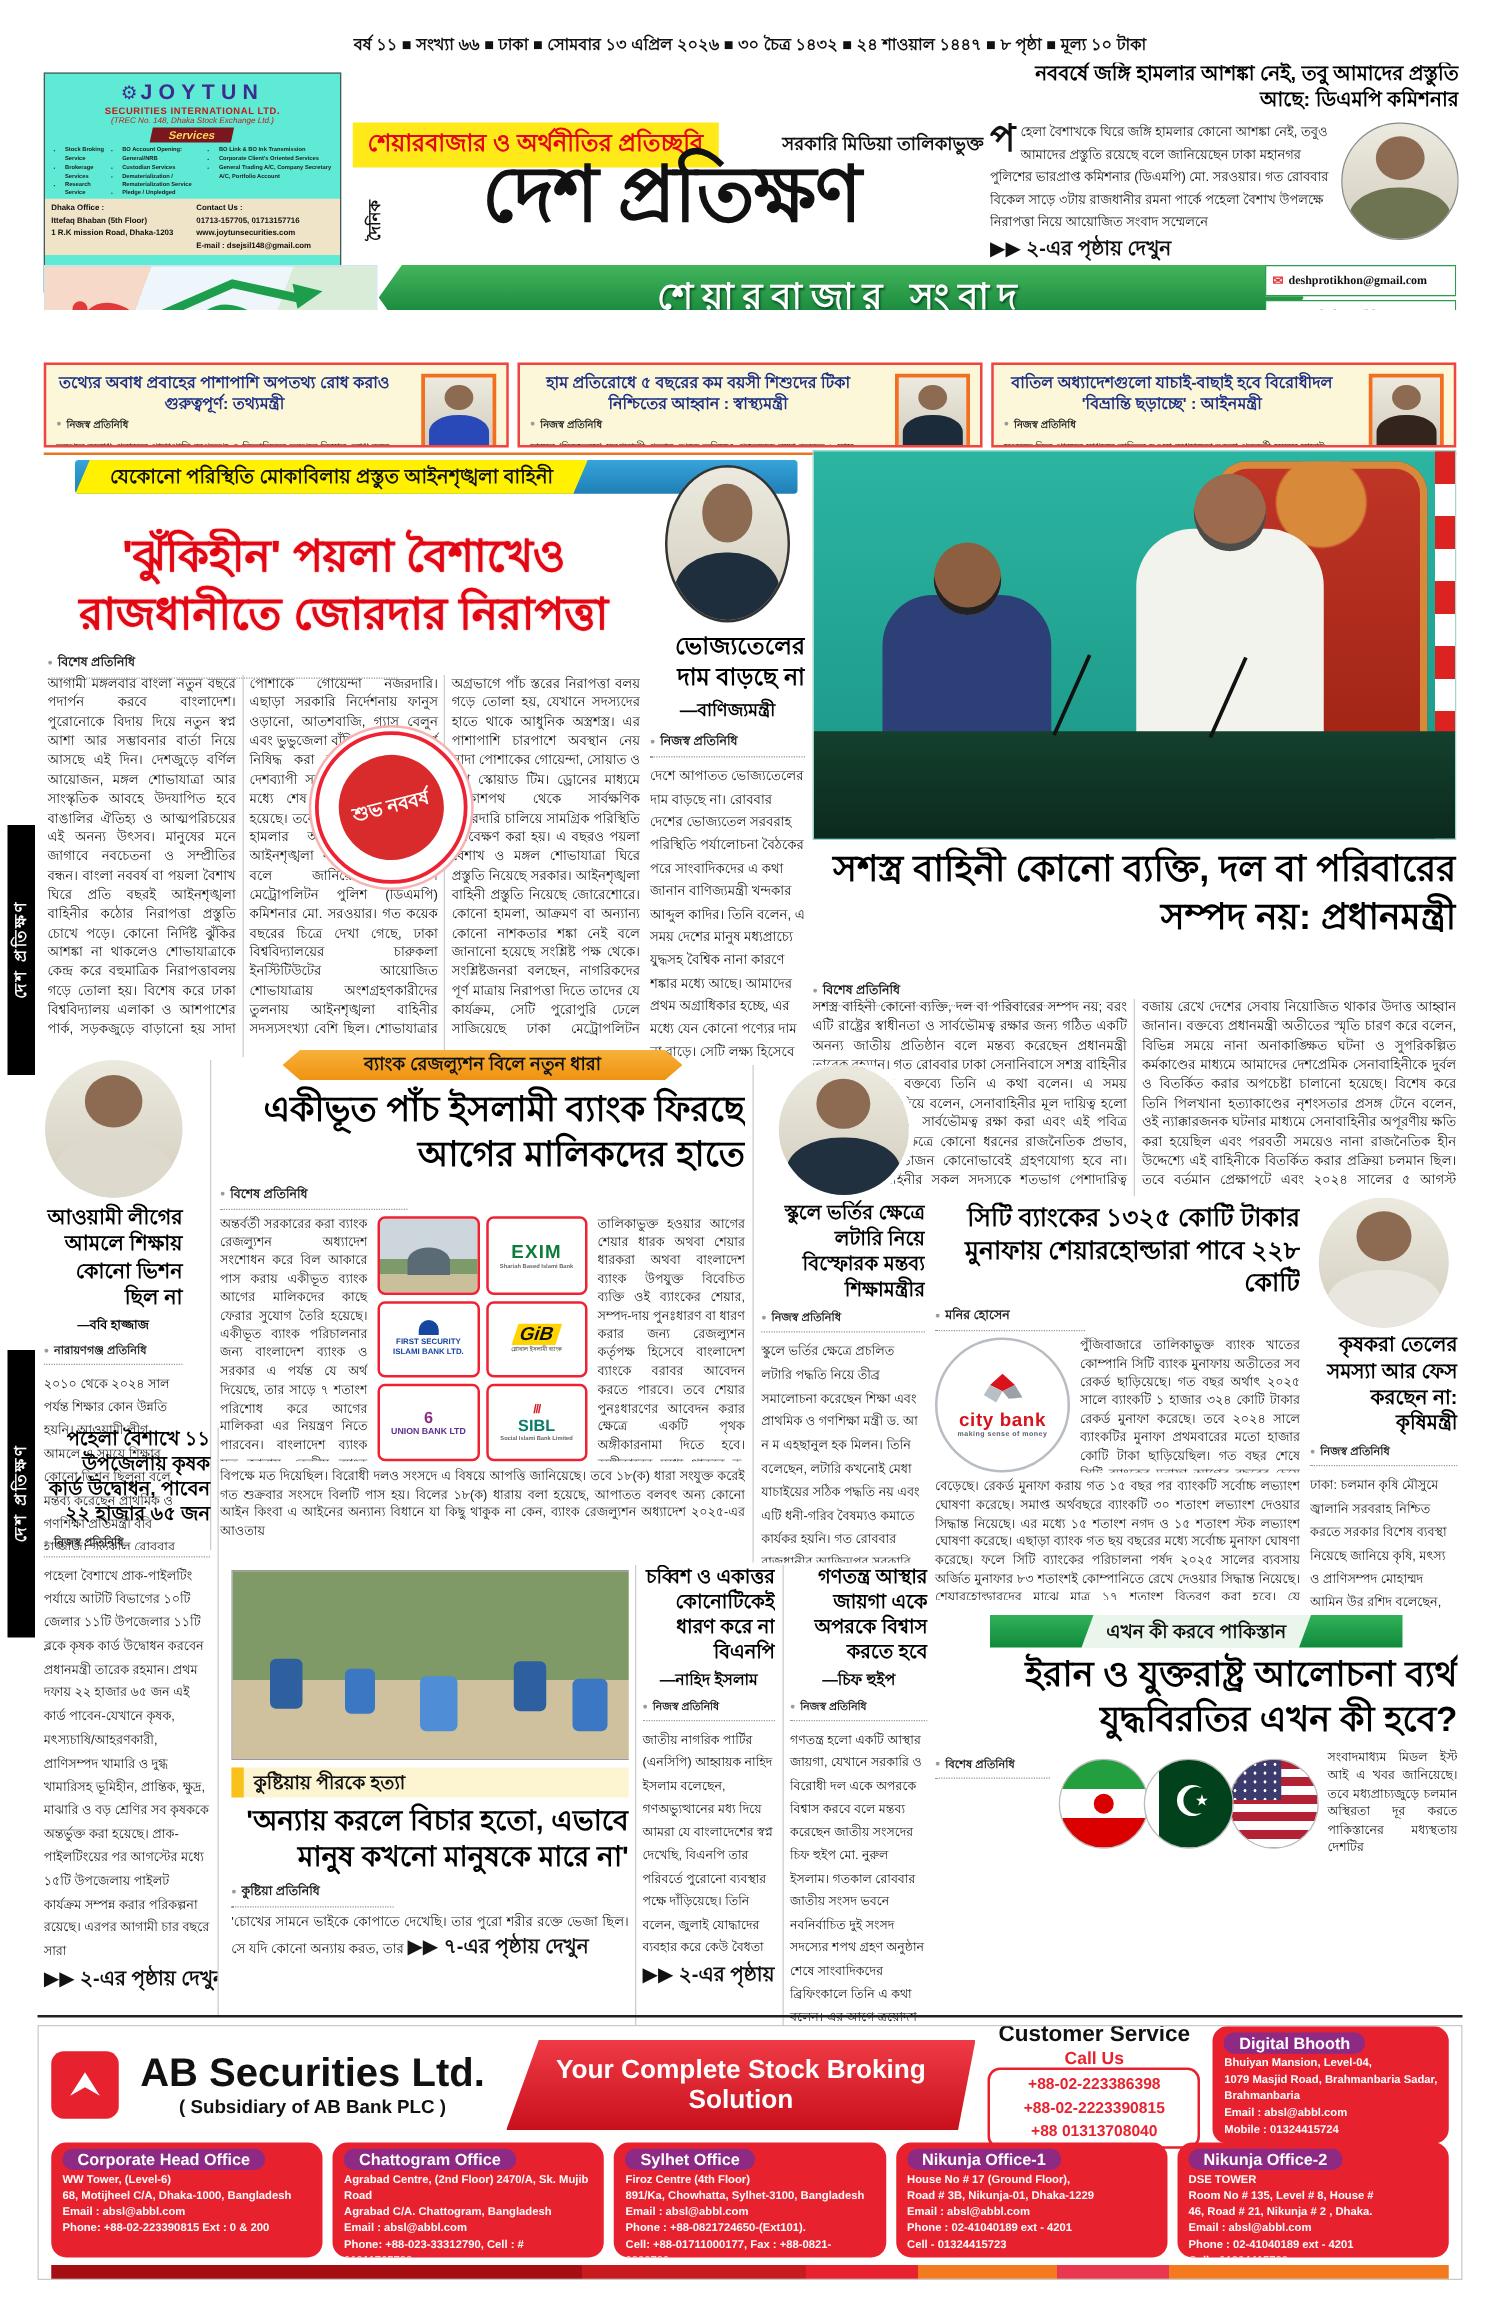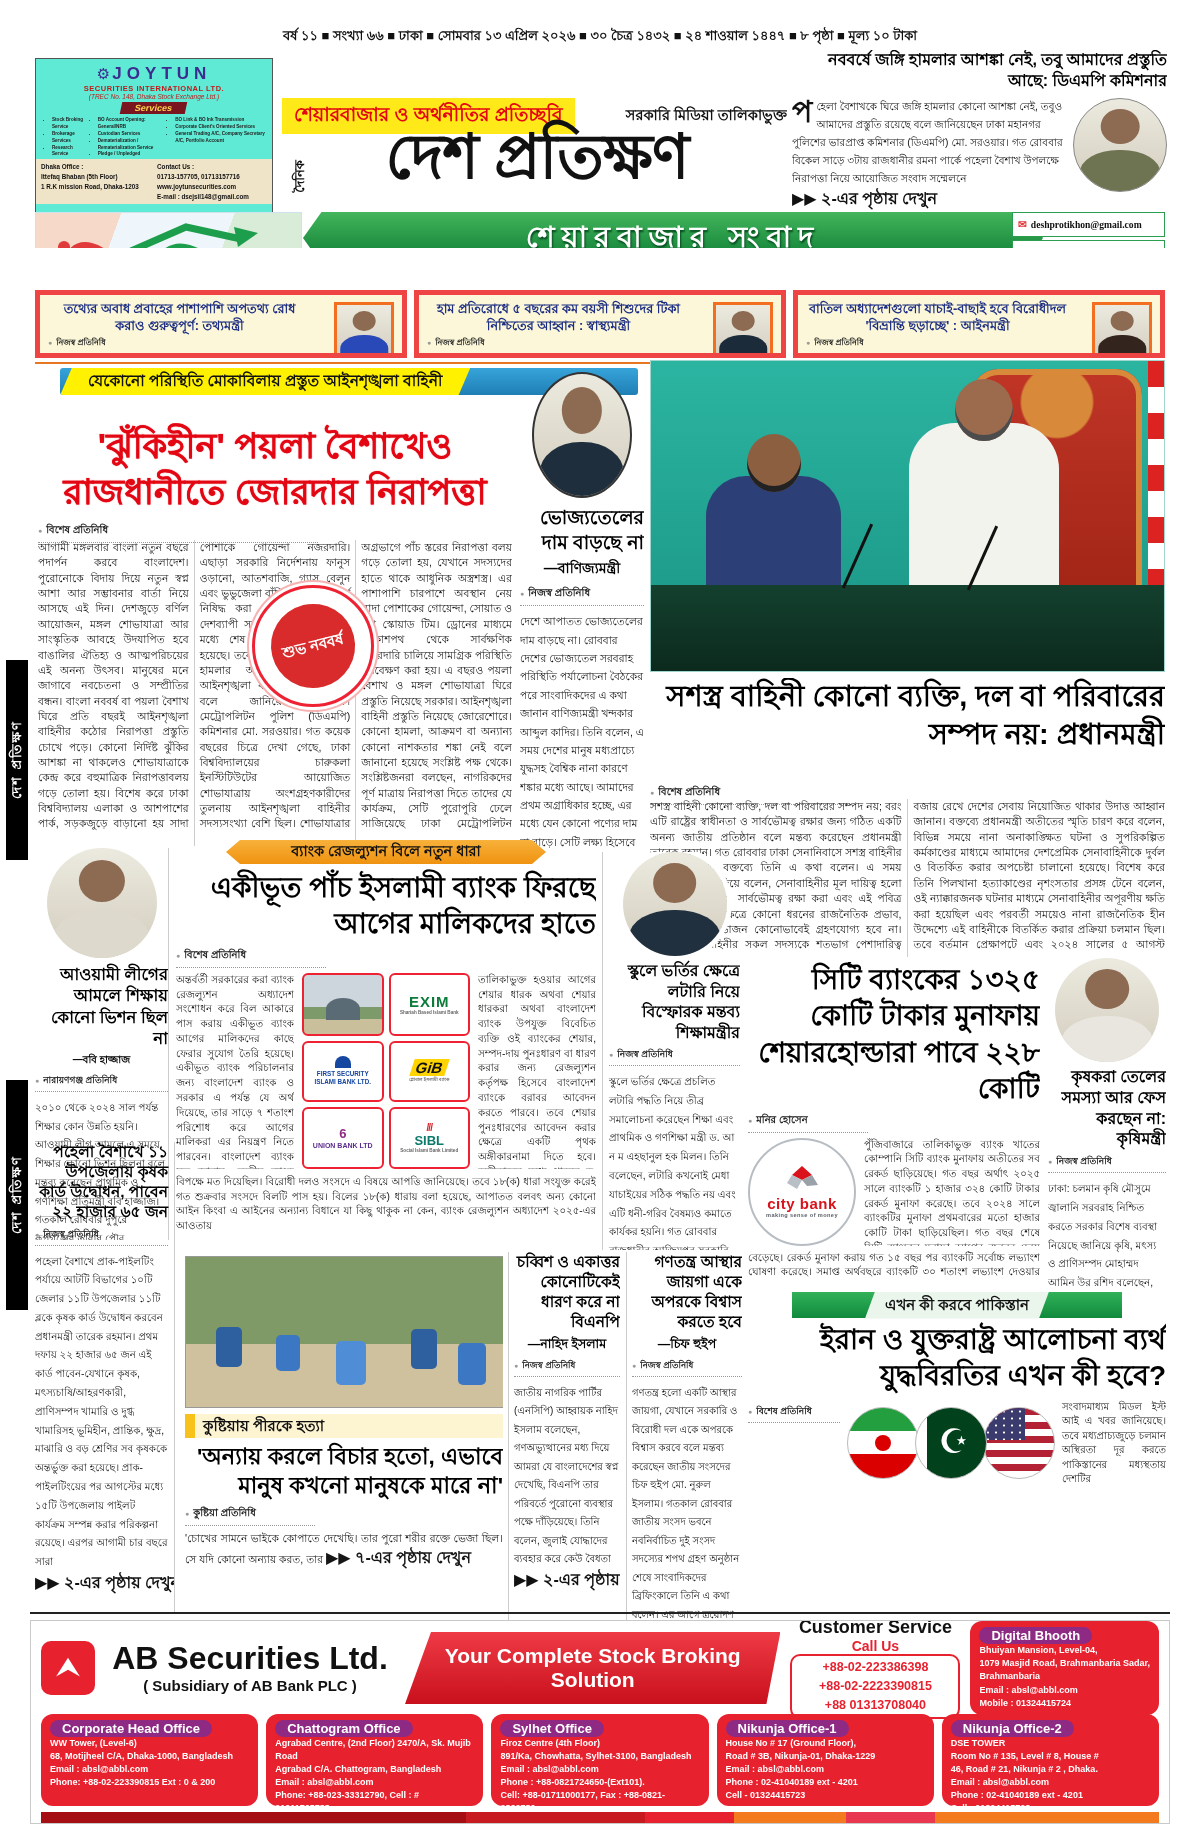--- a/index.html
+++ b/index.html
@@ -32,21 +32,21 @@
   .joy .jtrec{color:#c01a1a;font-style:italic;font-size:6.5px}
   .joy .jserv{background:#7a1620;color:#ffd94d;font-weight:800;font-size:9px;display:inline-block;padding:1px 14px;transform:skewX(-12deg)}
   .joy ul{margin:2px 0 0 2px;padding:0 0 0 8px;font-size:4.6px;font-weight:700;color:#222;line-height:1.5}
   .joy .jfoot{background:#efe3c8;display:flex;gap:6px;padding:3px 5px;font-size:6.3px;font-weight:800;line-height:1.55}
   
   .band{background:linear-gradient(180deg,#43b55b,#0b7a33);clip-path:polygon(0 50%,2.5% 0,97.5% 0,100% 50%,97.5% 100%,2.5% 100%);
         display:flex;align-items:center;justify-content:center;color:#fff;font-weight:900;font-size:29px;letter-spacing:7px;text-shadow:1px 2px 2px #04481c}
   .crow{border:1.5px solid #2a9d4e;background:#fff;font-family:"Liberation Serif",serif;font-size:10.5px;font-weight:700;
         display:flex;align-items:center;gap:4px;padding:0 5px;flex:1}
   
-  .teaser{position:absolute;top:290px;width:372px;height:68px;background:#fbf7d8;border:5px solid #ef4444;display:flex;gap:23px;padding:5px 8px;box-sizing:border-box;overflow:hidden}
+  .teaser{position:absolute;top:290px;width:372px;height:68px;background:#fbf7d8;border:2px solid #ef4444;display:flex;gap:23px;padding:5px 8px;box-sizing:border-box;overflow:hidden}
   .teaser h3{font-size:12.8px;color:#1d2e83;text-align:center;line-height:1.35;margin:0 0 1px;font-weight:900}
   .teaser .byl{font-size:8px;margin:0 0 2px;padding:0;border-bottom:none}
   .teaser .bt{font-size:8.6px;line-height:1.35}
   .tph{width:54px;height:54px;border:3px solid #f26f21;flex:none;margin-top:2px}
   
   .k-blue{background:linear-gradient(180deg,#36a4da,#1f7fb5);display:flex;align-items:center;justify-content:flex-start;border-radius:3px}
   .k-blue span{background:#fff100;padding:1px 28px;clip-path:polygon(12px 0,100% 0,calc(100% - 12px) 100%,0 100%);font-weight:900;font-size:15.5px}
   .k-orange{background:linear-gradient(180deg,#f8b13a,#ef9211);clip-path:polygon(0 50%,14px 0,calc(100% - 14px) 0,100% 50%,calc(100% - 14px) 100%,14px 100%);
             display:flex;align-items:center;justify-content:center;font-weight:900;font-size:14.5px}
   .k-green{background:linear-gradient(180deg,#33b159,#0f8a3c);display:flex;align-items:center;justify-content:center}
@@ -261,21 +261,21 @@
     <div class="mic" style="left:205px;bottom:80px"></div>
     <div class="mic" style="left:330px;bottom:78px"></div>
   </div>
   <h1 class="blk hC" style="left:650px;top:678px;width:515px;font-size:29px">সশস্ত্র বাহিনী কোনো ব্যক্তি, দল বা পরিবারের সম্পদ নয়: প্রধানমন্ত্রী</h1>
   <div class="blk byl" style="left:650px;top:780px;width:200px">বিশেষ প্রতিনিধি</div>
   <div class="blk bt cols2" style="left:650px;top:799px;width:515px;height:158px">
     <span>সশস্ত্র বাহিনী কোনো ব্যক্তি, দল বা পরিবারের সম্পদ নয়; বরং এটি রাষ্ট্রের স্বাধীনতা ও সার্বভৌমত্ব রক্ষার জন্য গঠিত একটি অনন্য জাতীয় প্রতিষ্ঠান বলে মন্তব্য করেছেন প্রধানমন্ত্রী তারেক রহমান। গত রোববার ঢাকা সেনানিবাসে সশস্ত্র বাহিনীর দরবারে দেওয়া বক্তব্যে তিনি এ কথা বলেন। এ সময় প্রধানমন্ত্রী জোর দিয়ে বলেন, সেনাবাহিনীর মূল দায়িত্ব হলো দেশের নিরাপত্তা ও সার্বভৌমত্ব রক্ষা করা এবং এই পবিত্র দায়িত্ব পালনের ক্ষেত্রে কোনো ধরনের রাজনৈতিক প্রভাব, সংকীর্ণতা বা বিভাজন কোনোভাবেই গ্রহণযোগ্য হবে না। তিনি সশস্ত্র বাহিনীর সকল সদস্যকে শতভাগ পেশাদারিত্ব বজায় রেখে দেশের সেবায় নিয়োজিত থাকার উদাত্ত আহ্বান জানান। বক্তব্যে প্রধানমন্ত্রী অতীতের স্মৃতি চারণ করে বলেন, বিভিন্ন সময়ে নানা অনাকাঙ্ক্ষিত ঘটনা ও সুপরিকল্পিত কর্মকাণ্ডের মাধ্যমে আমাদের দেশপ্রেমিক সেনাবাহিনীকে দুর্বল ও বিতর্কিত করার অপচেষ্টা চালানো হয়েছে। বিশেষ করে তিনি পিলখানা হত্যাকাণ্ডের নৃশংসতার প্রসঙ্গ টেনে বলেন, ওই ন্যাক্কারজনক ঘটনার মাধ্যমে সেনাবাহিনীর অপূরণীয় ক্ষতি করা হয়েছিল এবং পরবর্তী সময়েও নানা রাজনৈতিক হীন উদ্দেশ্যে এই বাহিনীকে বিতর্কিত করার প্রক্রিয়া চলমান ছিল। তবে বর্তমান প্রেক্ষাপটে এবং ২০২৪ সালের ৫ আগস্ট পরবর্তী পরিবর্তিত পরিস্থিতিতে সেনাবাহিনী যেভাবে তাদের দায়িত্ব পালন করেছে, তার প্রশংসা করেন প্রধানমন্ত্রী। তিনি স্পষ্ট জানান, ভবিষ্যতে জাতীয় নির্বাচনসহ যেকোনো গুরুত্বপূর্ণ সময়ে সশস্ত্র বাহিনীর ভূমিকা আরও স্বচ্ছ, নিরপেক্ষ ও পেশাদার হতে হবে। সেনাবাহিনীর</span>
     
   </div>
 
-  <div class="blk" style="left:35px;top:848px;width:134px;height:392px;border-right:1px solid #ccc;padding-right:0">
+  <div class="blk" style="left:35px;top:848px;width:134px;height:392px;border-right:1px solid #ccc;padding-right:22px">
     <span class="portrait circle" style="--suit:#ded9cd;display:block;width:110px;height:110px;margin:0 auto"></span>
     <h2 class="hC" style="font-size:16.5px;margin-top:6px">আওয়ামী লীগের আমলে শিক্ষায় কোনো ভিশন ছিল না</h2>
     <div class="att" style="font-size:10px">—ববি হাজ্জাজ</div>
     <div class="byl" style="font-size:9px">নারায়ণগঞ্জ প্রতিনিধি</div>
     <span class="bt" style="font-size:10.2px">২০১০ থেকে ২০২৪ সাল পর্যন্ত শিক্ষার কোন উন্নতি হয়নি। আওয়ামী লীগ আমলে এ সময়ে শিক্ষার কোনো ভিশন ছিলনা বলে মন্তব্য করেছেন প্রাথমিক ও গণশিক্ষা প্রতিমন্ত্রী ববি হাজ্জাজ। গতকাল রোববার দুপুরে রূপগঞ্জের তারাব পৌর মিলনায়তনে অনুষ্ঠিত এক সেমিনারে তিনি এ কথা বলেন। তিনি আরও বলেন, 'প্রধানমন্ত্রী তারেক রহমানকে ধন্যবাদ জানাই। উনি শিক্ষাব্যবস্থাকে উন্নয়ন করতে ভিশন নিয়ে কাজ করছেন। আজকে আমাদের দেশে এইচএসসি পাশ করার</span>
     
   </div>
 
   <div class="blk" style="left:176px;top:840px;width:420px;height:400px">
     <div class="k-orange" style="width:320px;height:24px;margin:0 auto">ব্যাংক রেজল্যুশন বিলে নতুন ধারা</div>
@@ -319,21 +319,21 @@
 
   <div class="blk" style="left:602px;top:852px;width:138px;height:398px;z-index:7;padding-left:6px;border-left:1px solid #ccc">
     <span class="portrait circle" style="--suit:#20303f;display:block;width:104px;height:104px;margin:0 auto;box-shadow:0 0 0 5px #fff"></span>
     <h2 class="hC" style="font-size:15.8px;margin-top:5px">স্কুলে ভর্তির ক্ষেত্রে লটারি নিয়ে বিস্ফোরক মন্তব্য শিক্ষামন্ত্রীর</h2>
     <div class="byl" style="font-size:9px">নিজস্ব প্রতিনিধি</div>
     <span class="bt" style="font-size:10.2px">স্কুলে ভর্তির ক্ষেত্রে প্রচলিত লটারি পদ্ধতি নিয়ে তীব্র সমালোচনা করেছেন শিক্ষা এবং প্রাথমিক ও গণশিক্ষা মন্ত্রী ড. আ ন ম এহছানুল হক মিলন। তিনি বলেছেন, লটারি কখনোই মেধা যাচাইয়ের সঠিক পদ্ধতি নয় এবং এটি ধনী-গরিব বৈষম্যও কমাতে কার্যকর হয়নি। গত রোববার রাজধানীর আজিমপুর সরকারি গার্লস স্কুল অ্যান্ড কলেজের অডিটোরিয়ামে আসন্ন এসএসসি ও সমমান পরীক্ষা উপলক্ষে ঢাকা অঞ্চলের কেন্দ্র সচিবদের সঙ্গে মতবিনিময় সভায় প্রধান অতিথির বক্তব্যে তিনি এসব কথা</span>
     
   </div>
 
   <div class="blk" style="left:748px;top:962px;width:292px;height:318px">
-    <h2 class="hC" style="font-size:28px">সিটি ব্যাংকের ১৩২৫ কোটি টাকার মুনাফায় শেয়ারহোল্ডারা পাবে ২২৮ কোটি</h2>
+    <h2 class="hC" style="font-size:20px">সিটি ব্যাংকের ১৩২৫ কোটি টাকার মুনাফায় শেয়ারহোল্ডারা পাবে ২২৮ কোটি</h2>
     <div class="byl" style="width:120px">মনির হোসেন</div>
     <div style="display:flex;gap:8px">
       <div class="cb-logo">
         <svg width="34" height="30" viewBox="0 0 34 30">
           <path d="M17 1 L27 10 L17 15 L7 10 Z" fill="#d9121b"></path>
           <path d="M27 10 L33 20 L22 21 L17 15 Z" fill="#9aa1a8"></path>
           <path d="M7 10 L17 15 L12 24 L2 18 Z" fill="#b9bfc6"></path>
         </svg>
         <span class="cb-name">city bank</span>
         <span class="cb-sub">making sense of money</span>

